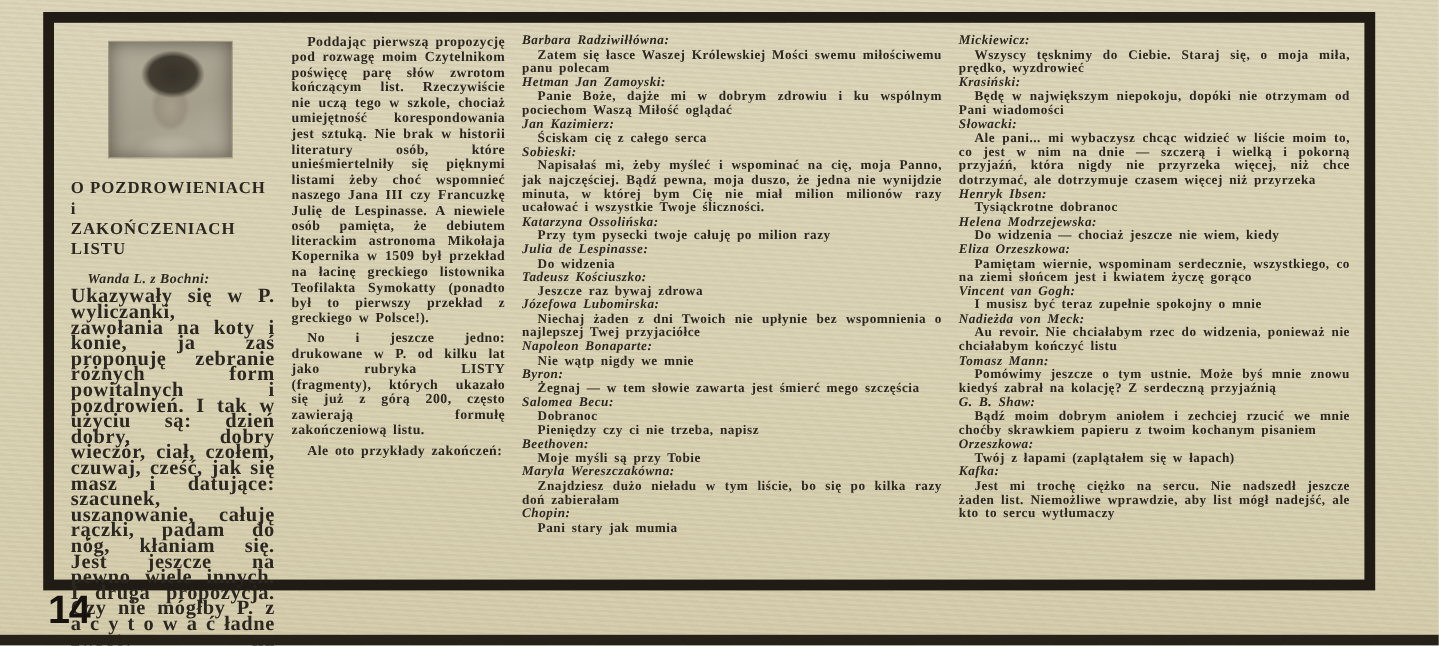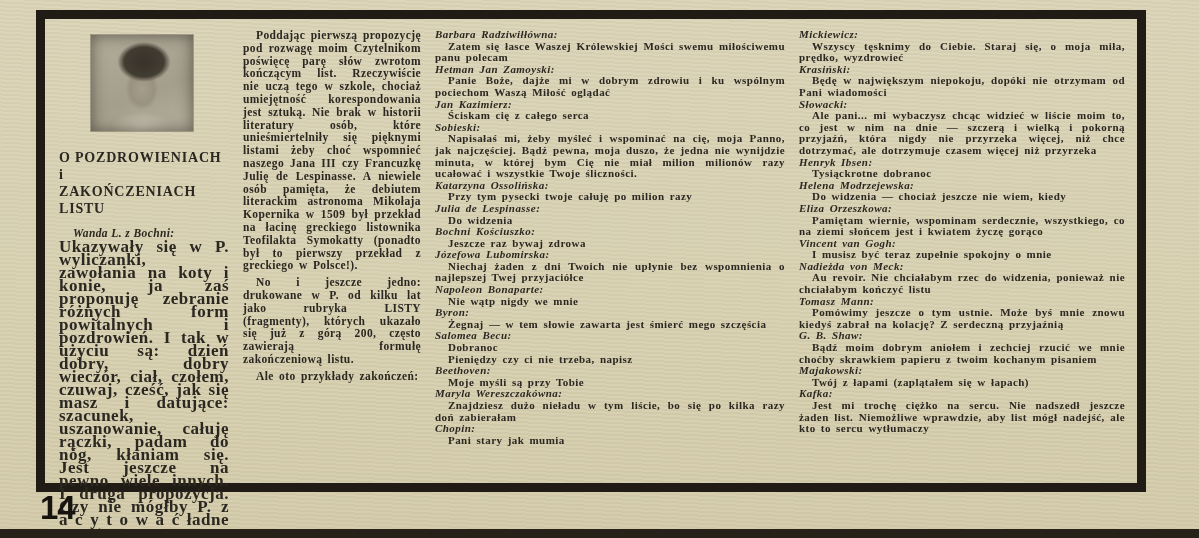--- a/index.html
+++ b/index.html
@@ -110,21 +110,21 @@
           <p class="qname">Katarzyna Ossolińska:</p>
           <p class="qtext">Przy tym pysecki twoje całuję po milion razy</p>
         </div>
 
         <div class="quote">
           <p class="qname">Julia de Lespinasse:</p>
           <p class="qtext">Do widzenia</p>
         </div>
 
         <div class="quote">
-          <p class="qname">Bochni Kościuszko:</p>
+          <p class="qname">Tadeusz Kościuszko:</p>
           <p class="qtext">Jeszcze raz bywaj zdrowa</p>
         </div>
 
         <div class="quote">
           <p class="qname">Józefowa Lubomirska:</p>
           <p class="qtext">Niechaj żaden z dni Twoich nie upłynie bez wspomnienia o najlepszej Twej przyjaciółce</p>
         </div>
 
         <div class="quote">
           <p class="qname">Napoleon Bonaparte:</p>
@@ -207,21 +207,21 @@
           <p class="qname">Tomasz Mann:</p>
           <p class="qtext">Pomówimy jeszcze o tym ustnie. Może byś mnie znowu kiedyś zabrał na kolację? Z serdeczną przyjaźnią</p>
         </div>
 
         <div class="quote">
           <p class="qname">G. B. Shaw:</p>
           <p class="qtext">Bądź moim dobrym aniołem i zechciej rzucić we mnie choćby skrawkiem papieru z twoim kochanym pisaniem</p>
         </div>
 
         <div class="quote">
-          <p class="qname">Majakowski:</p>
+          <p class="qname">Orzeszkowa:</p>
           <p class="qtext">Twój z łapami (zaplątałem się w łapach)</p>
         </div>
 
         <div class="quote">
           <p class="qname">Kafka:</p>
           <p class="qtext">Jest mi trochę ciężko na sercu. Nie nadszedł jeszcze żaden list. Niemożliwe wprawdzie, aby list mógł nadejść, ale kto to sercu wytłumaczy</p>
         </div>
       </div>
 
   </div>

